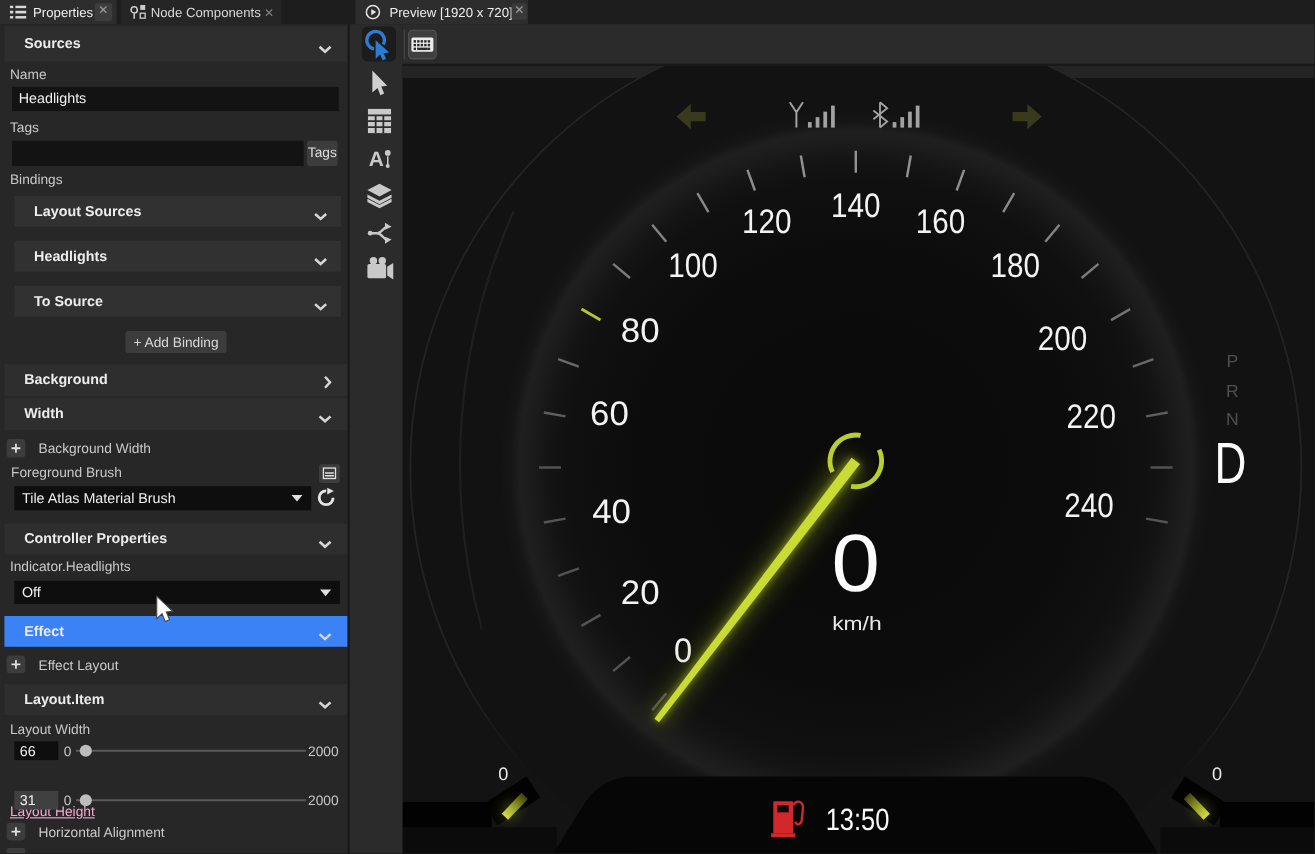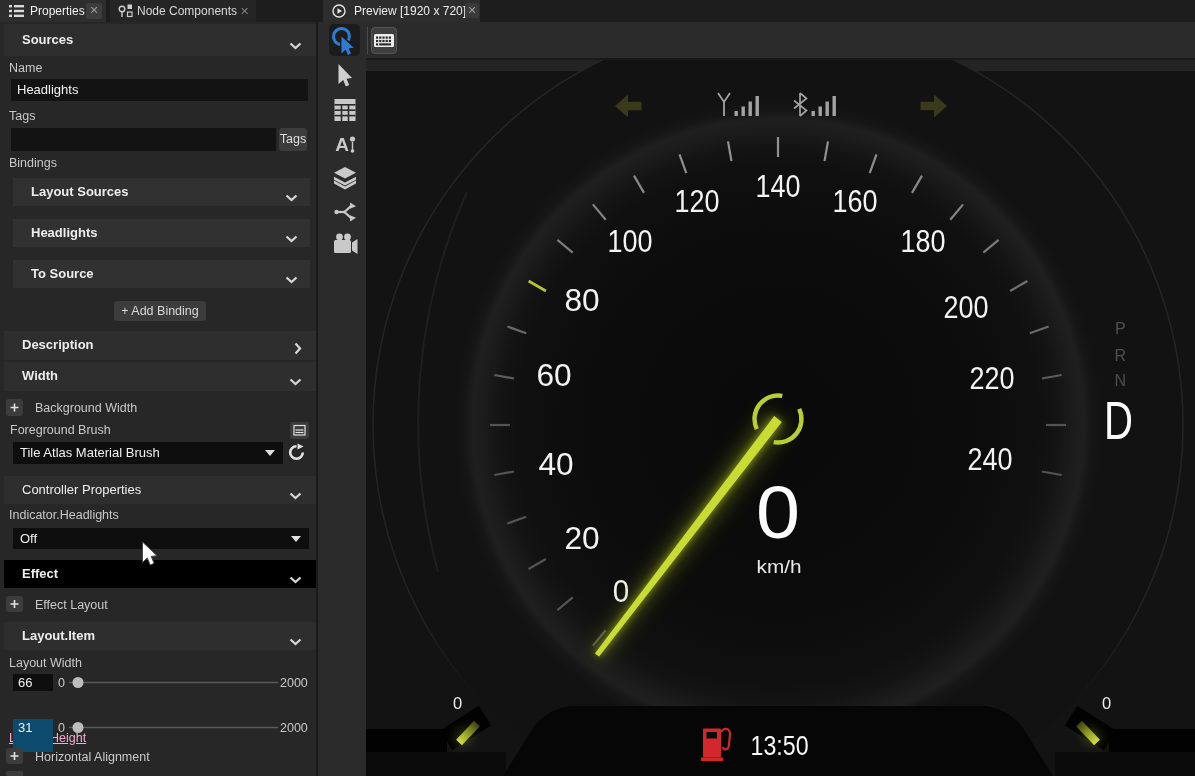--- a/index.html
+++ b/index.html
@@ -66,21 +66,21 @@
         </svg></span>
     </div>
 <div style="position:absolute;left:13px;top:260px;width:297px;height:28px;background:#313131;">
       <span style="position:absolute;left:18px;top:6px;font-weight:bold;font-size:13px;color:#ededed">To Source</span>
       <span style="position:absolute;right:12px;top:10px"><svg width="13" height="8" viewBox="0 0 13 8">
           <path d="M1.5,1.5 L6.5,6 L11.5,1.5" stroke="#d6d6d6" stroke-width="2.3" fill="none"></path>
         </svg></span>
     </div>
 <div style="position:absolute;left:114px;top:301px;width:92px;height:20px;background:#3c3c3c;border-radius:3px;color:#d8d8d8;font-size:12.5px;text-align:center;line-height:20px;">+ Add Binding</div>
 <div style="position:absolute;left:4px;top:331px;width:312px;height:29px;background:#2e2e2e;">
-      <span style="position:absolute;left:18px;top:6px;font-weight:bold;font-size:13px;color:#ededed">Description</span>
+      <span style="position:absolute;left:18px;top:6px;font-weight:bold;font-size:13px;color:#ededed">Background</span>
       <span style="position:absolute;right:14px;top:10px"><svg width="8" height="13" viewBox="0 0 8 13">
           <path d="M1.5,1.5 L6,6.5 L1.5,11.5" stroke="#d6d6d6" stroke-width="2.3" fill="none"></path>
         </svg></span>
     </div>
 <div style="position:absolute;left:4px;top:362px;width:312px;height:29px;background:#2e2e2e;">
       <span style="position:absolute;left:18px;top:6px;font-weight:bold;font-size:13px;color:#ededed">Width</span>
       <span style="position:absolute;right:14px;top:10px"><svg width="13" height="8" viewBox="0 0 13 8">
           <path d="M1.5,1.5 L6.5,6 L11.5,1.5" stroke="#d6d6d6" stroke-width="2.3" fill="none"></path>
         </svg></span>
     </div>
@@ -93,28 +93,28 @@
         <rect x="4" y="3.5" width="11" height="9.5" fill="none" stroke="#e0e0e0" stroke-width="1.2"></rect>
         <line x1="5.5" y1="8" x2="13.5" y2="8" stroke="#e0e0e0" stroke-width="1.2"></line>
         <line x1="5.5" y1="10.5" x2="13.5" y2="10.5" stroke="#e0e0e0" stroke-width="1.2"></line>
       </svg></div>
 <div style="position:absolute;left:13px;top:442px;width:270px;height:22px;background:#0e0e0e;color:#f0f0f0;font-size:13px;line-height:22px;padding-left:7px;width:263px;">Tile Atlas Material Brush<span style="position:absolute;right:8px;top:8px;display:block;height:6px;line-height:0"><span style="display:inline-block;width:0;height:0;border-left:5px solid transparent;border-right:5px solid transparent;border-top:6px solid #e0e0e0;"></span></span></div>
 <div style="position:absolute;left:287px;top:443px;width:19px;height:19px;"><svg width="19" height="19">
         <path d="M9.5,3.2 A6.3,6.3 0 1 0 15.8,9.5" fill="none" stroke="#e4e4e4" stroke-width="2.6"></path>
         <path d="M10.5,0.5 L16.5,3.4 L10.5,6.6 Z" fill="#e4e4e4"></path>
       </svg></div>
 <div style="position:absolute;left:4px;top:476px;width:312px;height:28px;background:#2e2e2e;">
-      <span style="position:absolute;left:18px;top:6px;font-weight:normal;font-size:13px;color:#ededed">Controller Properties</span>
+      <span style="position:absolute;left:18px;top:6px;font-weight:bold;font-size:13px;color:#ededed">Controller Properties</span>
       <span style="position:absolute;right:14px;top:10px"><svg width="13" height="8" viewBox="0 0 13 8">
           <path d="M1.5,1.5 L6.5,6 L11.5,1.5" stroke="#d6d6d6" stroke-width="2.3" fill="none"></path>
         </svg></span>
     </div>
 <div style="position:absolute;left:9px;top:508px;width:300px;height:14px;font-size:12.5px;color:#c8c8c8;">Indicator.Headlights</div>
 <div style="position:absolute;left:13px;top:528px;width:296px;height:21px;background:#0e0e0e;color:#f0f0f0;font-size:13px;line-height:21px;padding-left:7px;width:289px;">Off<span style="position:absolute;right:8px;top:7.5px;display:block;height:6px;line-height:0"><span style="display:inline-block;width:0;height:0;border-left:5px solid transparent;border-right:5px solid transparent;border-top:6px solid #e0e0e0;"></span></span></div>
-<div style="position:absolute;left:4px;top:560px;width:312px;height:28px;background:#000000;">
+<div style="position:absolute;left:4px;top:560px;width:312px;height:28px;background:#3b82f6;">
       <span style="position:absolute;left:18px;top:6px;font-weight:bold;font-size:13px;color:#ededed">Effect</span>
       <span style="position:absolute;right:14px;top:10px"><svg width="13" height="8" viewBox="0 0 13 8">
           <path d="M1.5,1.5 L6.5,6 L11.5,1.5" stroke="#d6d6d6" stroke-width="2.3" fill="none"></path>
         </svg></span>
     </div>
 <div style="position:absolute;left:6px;top:596px;width:17px;height:16px;background:#3c3c3c;border-radius:3px;"><svg width="17" height="16">
         <path d="M8.5,4.0 V12.0 M4.5,8.0 H12.5" stroke="#e2e2e2" stroke-width="1.6"></path>
       </svg></div>
 <div style="position:absolute;left:35px;top:598px;width:200px;height:14px;font-size:12.5px;color:#c9c9c9;">Effect Layout</div>
 <div style="position:absolute;left:9px;top:656px;width:300px;height:14px;font-size:12.5px;color:#c8c8c8;">Layout Width</div>
@@ -125,21 +125,21 @@
         </svg></span>
     </div>
 <div style="position:absolute;left:13px;top:674px;width:40px;height:17px;background:#0e0e0e;color:#f0f0f0;font-size:13px;line-height:17px;padding-left:5px;width:35px;">66</div>
 <div style="position:absolute;left:58px;top:676px;width:14px;height:14px;font-size:12.5px;color:#c9c9c9;">0</div>
 <svg style="position:absolute;left:69px;top:676px" width="212" height="13">
       <line x1="0" y1="6.5" x2="209" y2="6.5" stroke="#5a5a5a" stroke-width="1.6"></line>
       <circle cx="9" cy="6.5" r="5.5" fill="#bdbdbd"></circle>
     </svg>
 <div style="position:absolute;left:280px;top:676px;width:30px;height:14px;font-size:12.5px;color:#c9c9c9;">2000</div>
 <div style="position:absolute;left:9px;top:731px;width:300px;height:14px;font-size:12.5px;color:#f9a8d4;text-decoration:underline;">Layout Height</div>
-<div style="position:absolute;left:13px;top:719px;width:40px;height:33px;background:#0c4a6e;color:#f0f0f0;font-size:13px;line-height:17px;padding-left:5px;width:35px;">31</div>
+<div style="position:absolute;left:13px;top:719px;width:40px;height:17px;background:#404040;color:#f0f0f0;font-size:13px;line-height:17px;padding-left:5px;width:35px;">31</div>
 <div style="position:absolute;left:58px;top:721px;width:14px;height:14px;font-size:12.5px;color:#c9c9c9;">0</div>
 <svg style="position:absolute;left:69px;top:721px" width="212" height="13">
       <line x1="0" y1="6.5" x2="209" y2="6.5" stroke="#5a5a5a" stroke-width="1.6"></line>
       <circle cx="9" cy="6.5" r="5.5" fill="#bdbdbd"></circle>
     </svg>
 <div style="position:absolute;left:280px;top:721px;width:30px;height:14px;font-size:12.5px;color:#c9c9c9;">2000</div>
 <div style="position:absolute;left:6px;top:748px;width:17px;height:16px;background:#3c3c3c;border-radius:3px;"><svg width="17" height="16">
         <path d="M8.5,4.0 V12.0 M4.5,8.0 H12.5" stroke="#e2e2e2" stroke-width="1.6"></path>
       </svg></div>
 <div style="position:absolute;left:35px;top:750px;width:200px;height:14px;font-size:12.5px;color:#c9c9c9;">Horizontal Alignment</div>

